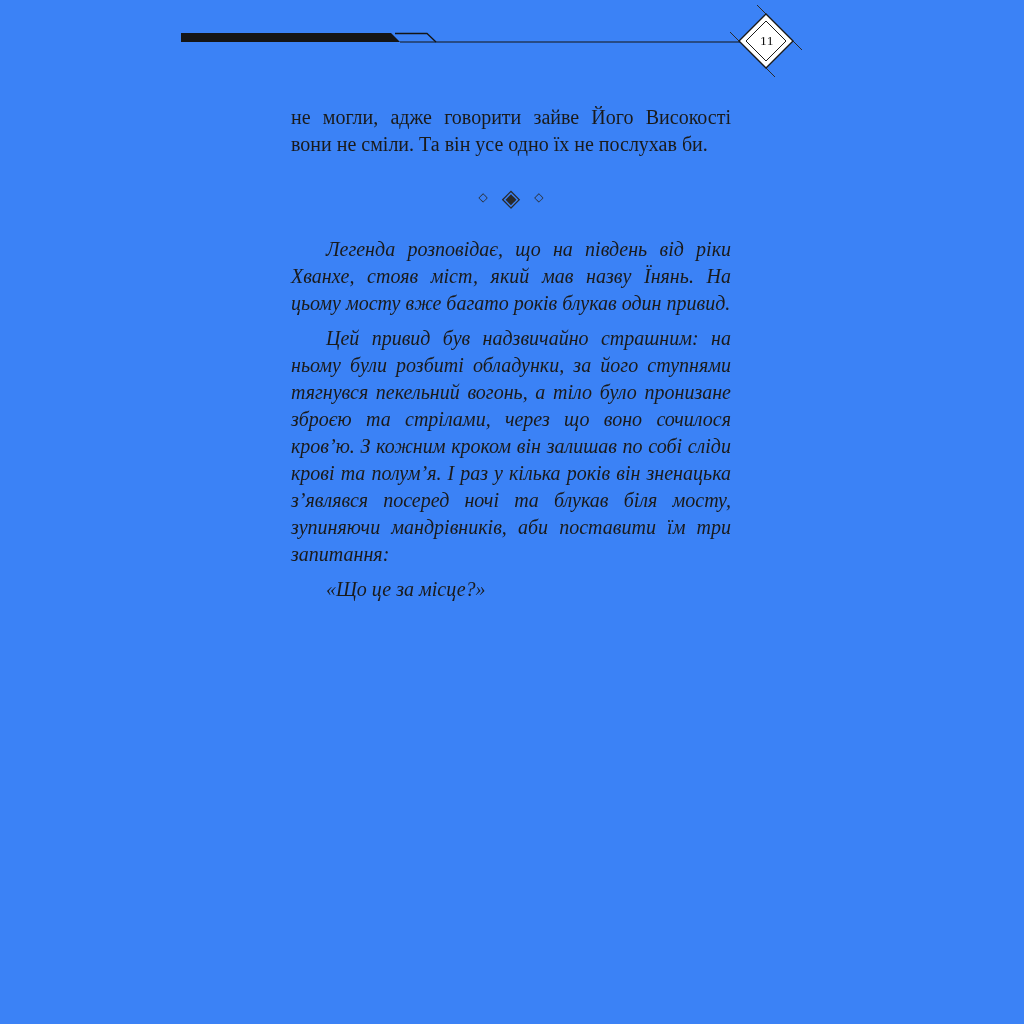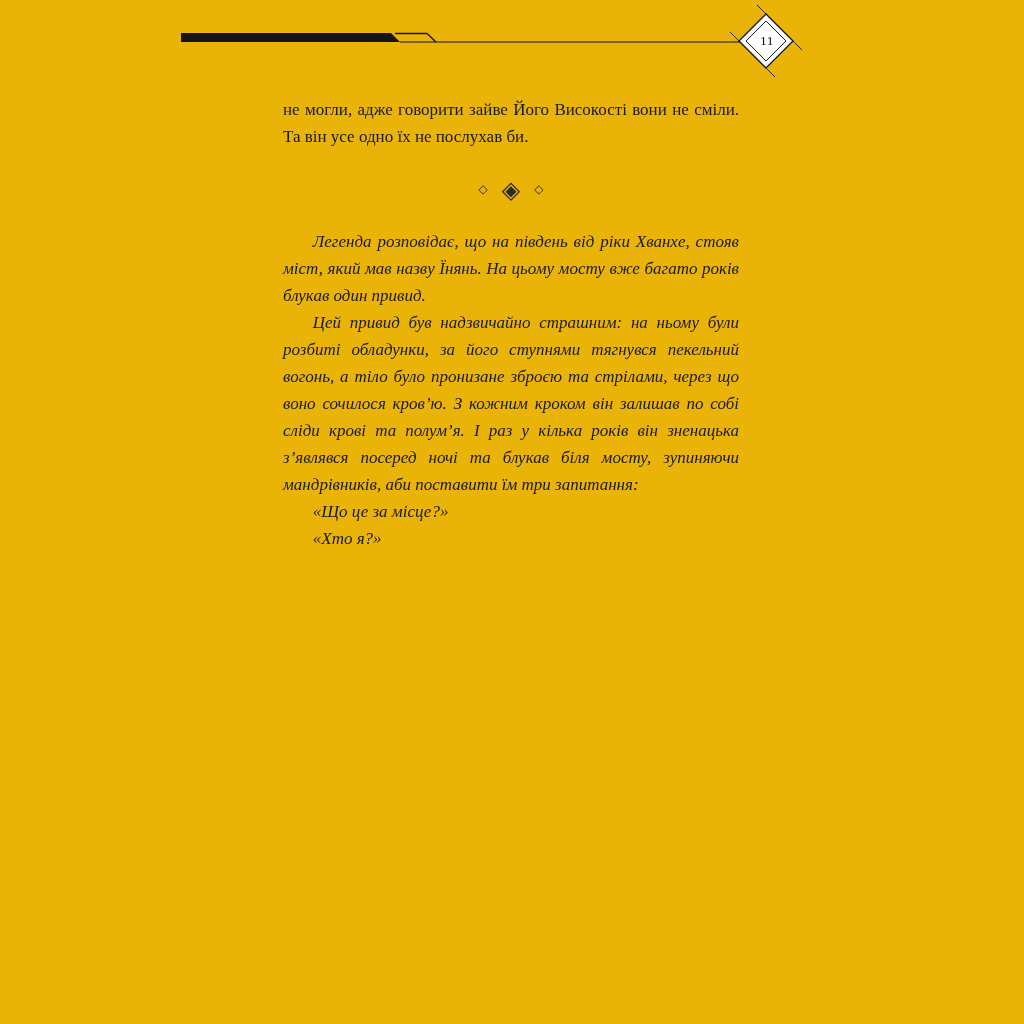--- a/index.html
+++ b/index.html
@@ -4,21 +4,21 @@
 <style>
   html, body {
     margin: 0;
     padding: 0;
     background: #ffffff;
   }
   .page {
     position: relative;
     width: 1024px;
     height: 1024px;
-    background: #eab308;
+    background: #3b82f6;
     overflow: hidden;
     font-family: "Liberation Serif", serif;
     color: #1a1a1a;
   }
 
   
   .header-ornament {
     position: absolute;
     top: 0;
     left: 0;
@@ -38,22 +38,22 @@
   }
 
   
   .page-content {
     position: absolute;
     left: 283px;
     top: 96px;
     width: 456px;
   }
   .page-content p {
-    margin: 0;
-    font-size: 17px;
+    margin: 8px;
+    font-size: 20px;
     line-height: 27px;
     text-align: justify;
     color: #1a1a1a;
   }
   .page-content p.indent {
     text-indent: 1.75em;
     font-style: italic;
   }
 
   
@@ -105,17 +105,16 @@
 
     <div class="divider">
       <span class="small-d">◇</span>
       <span class="big-d">◈</span>
       <span class="small-d">◇</span>
     </div>
 
     <p class="indent">Легенда розповідає, що на південь від ріки Хванхе, стояв міст, який мав назву Їнянь. На цьому мосту вже багато років блукав один привид.</p>
     <p class="indent">Цей привид був надзвичайно страшним: на ньому були розбиті обладунки, за його ступнями тягнувся пекельний вогонь, а тіло було пронизане зброєю та стрілами, через що воно сочилося кров’ю. З кожним кроком він залишав по собі сліди крові та полум’я. І раз у кілька років він зненацька з’являвся посеред ночі та блукав біля мосту, зупиняючи мандрівників, аби поставити їм три запитання:</p>
     <p class="indent">«Що це за місце?»</p>
-    <p class="indent">«Хто я?»</p>
 
   </div>
 
 </div>
 
 </body></html>

